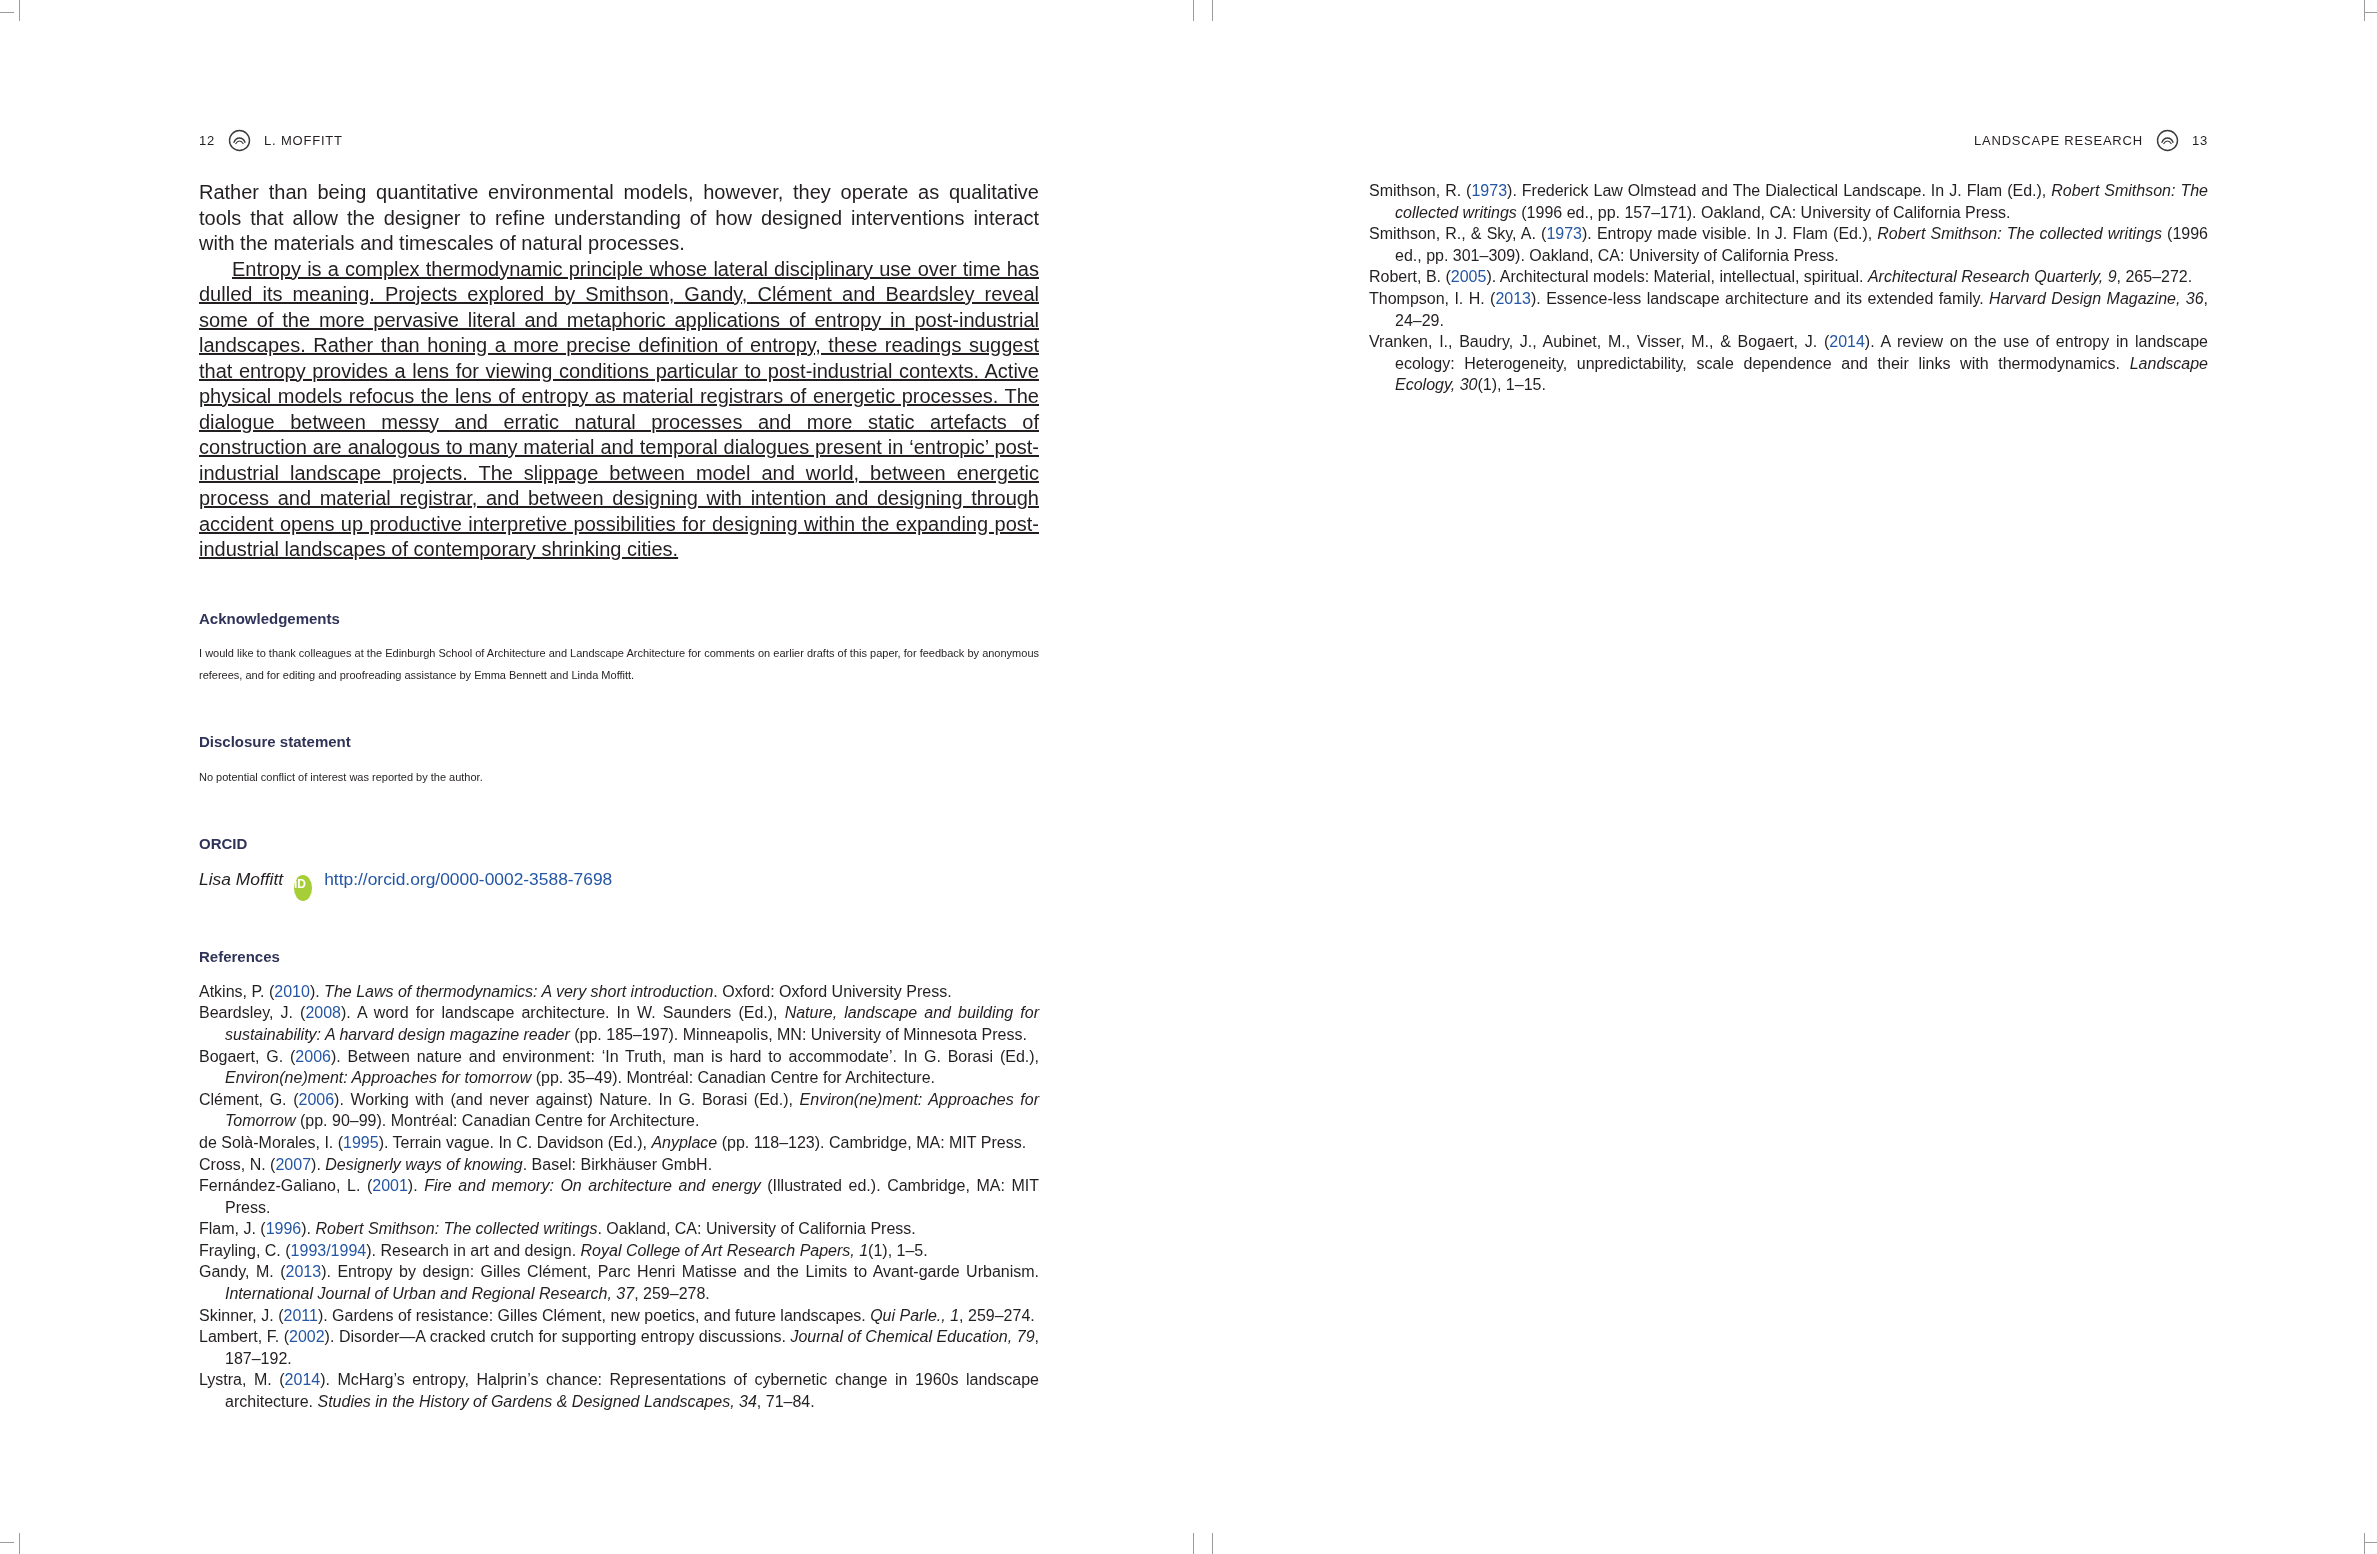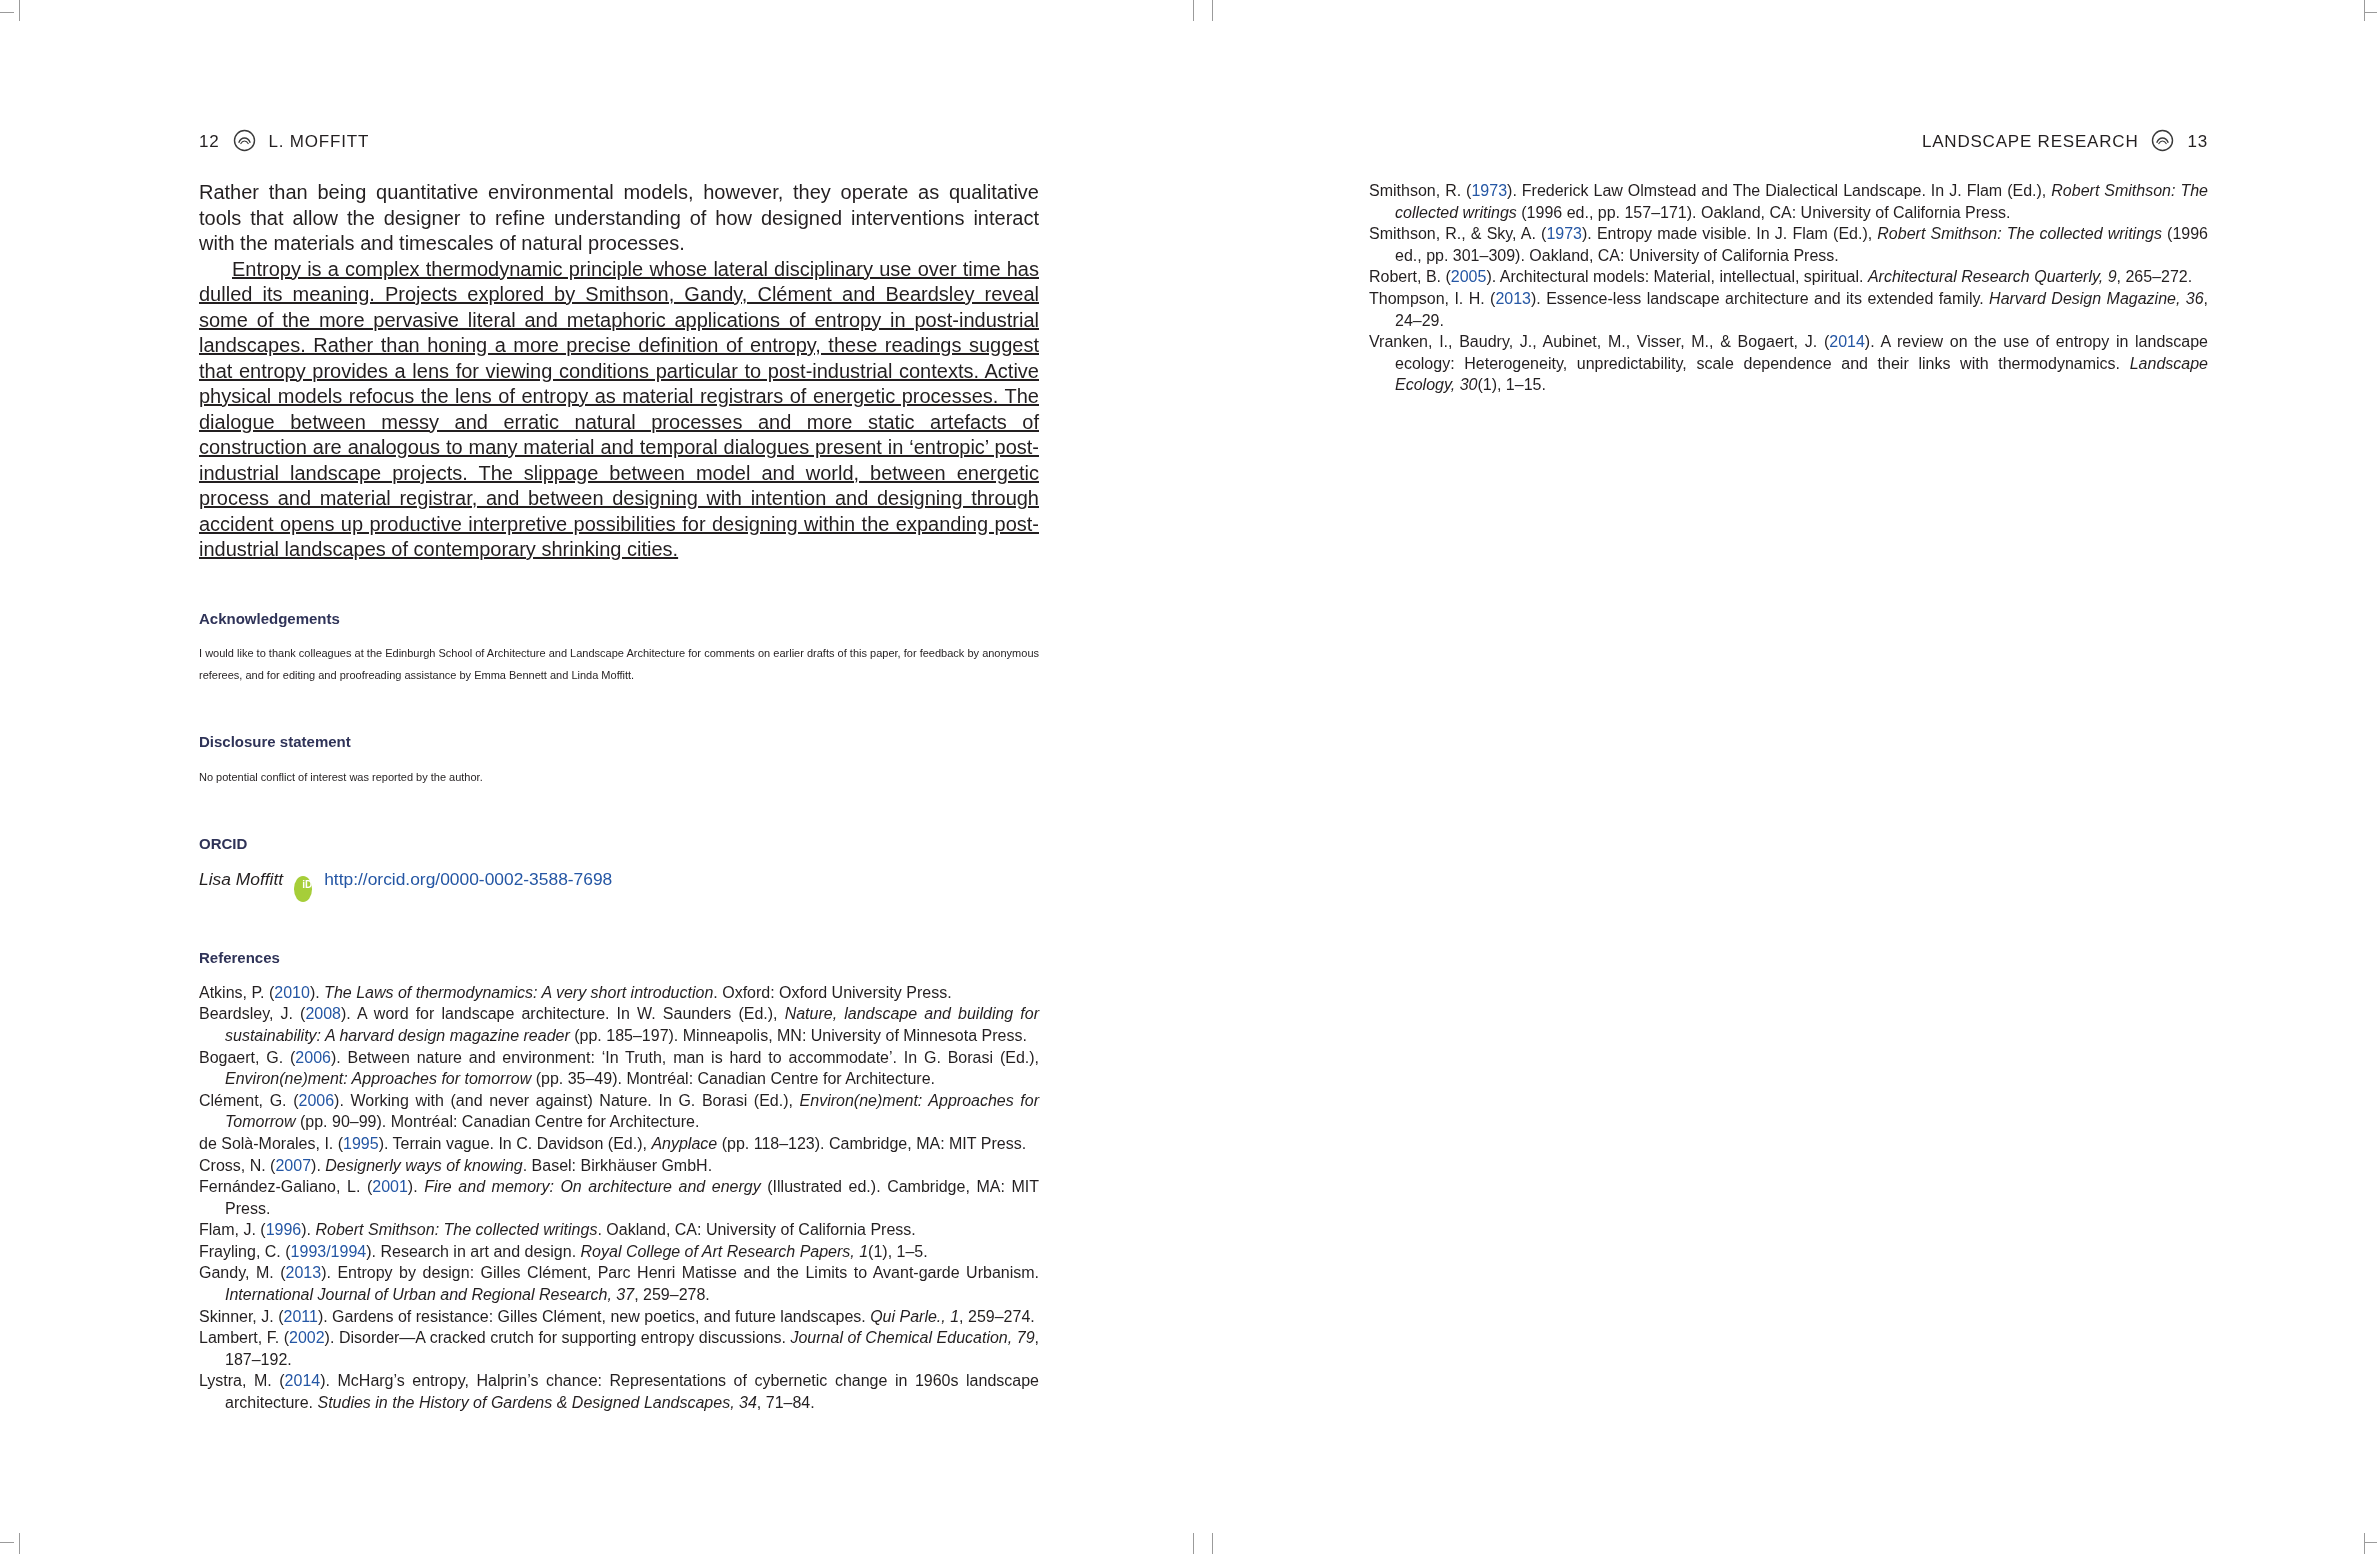--- a/index.html
+++ b/index.html
@@ -11,22 +11,22 @@
   }
   .crop { position:absolute; background:#9b9b9b; }
   .crop.v { width:0.9px; height:21px; }
   .crop.h { height:0.9px; width:14px; }
 
   .page { position:absolute; top:129px; }
   .page-left  { left:199px;  width:840px; }
   .page-right { left:1369px; width:839px; }
 
   .running-header {
-    display:flex; align-items:flex-end; gap:13px;
-    font-size:17px; letter-spacing:0.8px; color:var(--text,#231f20);
+    display:flex; align-items:center; gap:13px;
+    font-size:13px; letter-spacing:0.8px; color:var(--text,#231f20);
     margin-bottom:28px;
   }
   .page-right .running-header { justify-content:flex-end; }
   .logo { width:23px; height:23px; display:inline-block; }
   .logo svg { display:block; }
 
   .body-par { font-size:20px; line-height:25.5px; text-align:justify; }
   .indent { text-indent:33px;text-decoration:underline; }
 
   h2.sec {
@@ -41,22 +41,22 @@
     padding-left:26px; text-indent:-26px; margin:0;
   }
   .it { font-style:italic; }
   a { color:var(--link-blue, #2456a4); text-decoration:none; }
 
   .orcid-line { font-size:17.4px; line-height:22px; }
   .orcid-author { font-style:italic; }
   .orcid-icon {
     display:inline-block; width:18.3px; height:26px; border-radius:50%;
     background:var(--orcid-green, #a6ce39); color:#ffffff;
-    font-size:10px; font-weight:bold; font-style:normal;
-    text-align:right; line-height:18.3px;
+    font-size:12px; font-weight:bold; font-style:normal;
+    text-align:left; line-height:18.3px;
     margin:0 7px 0 6.1px; vertical-align:-3.5px;
   }
 </style>
 </head>
 <body>
 
 <div class="crop v" style="left:19px; top:0;"></div>
 <div class="crop v" style="left:1193px; top:0;"></div>
 <div class="crop v" style="left:1212px; top:0;"></div>
 <div class="crop v" style="left:2364px; top:0;"></div>

